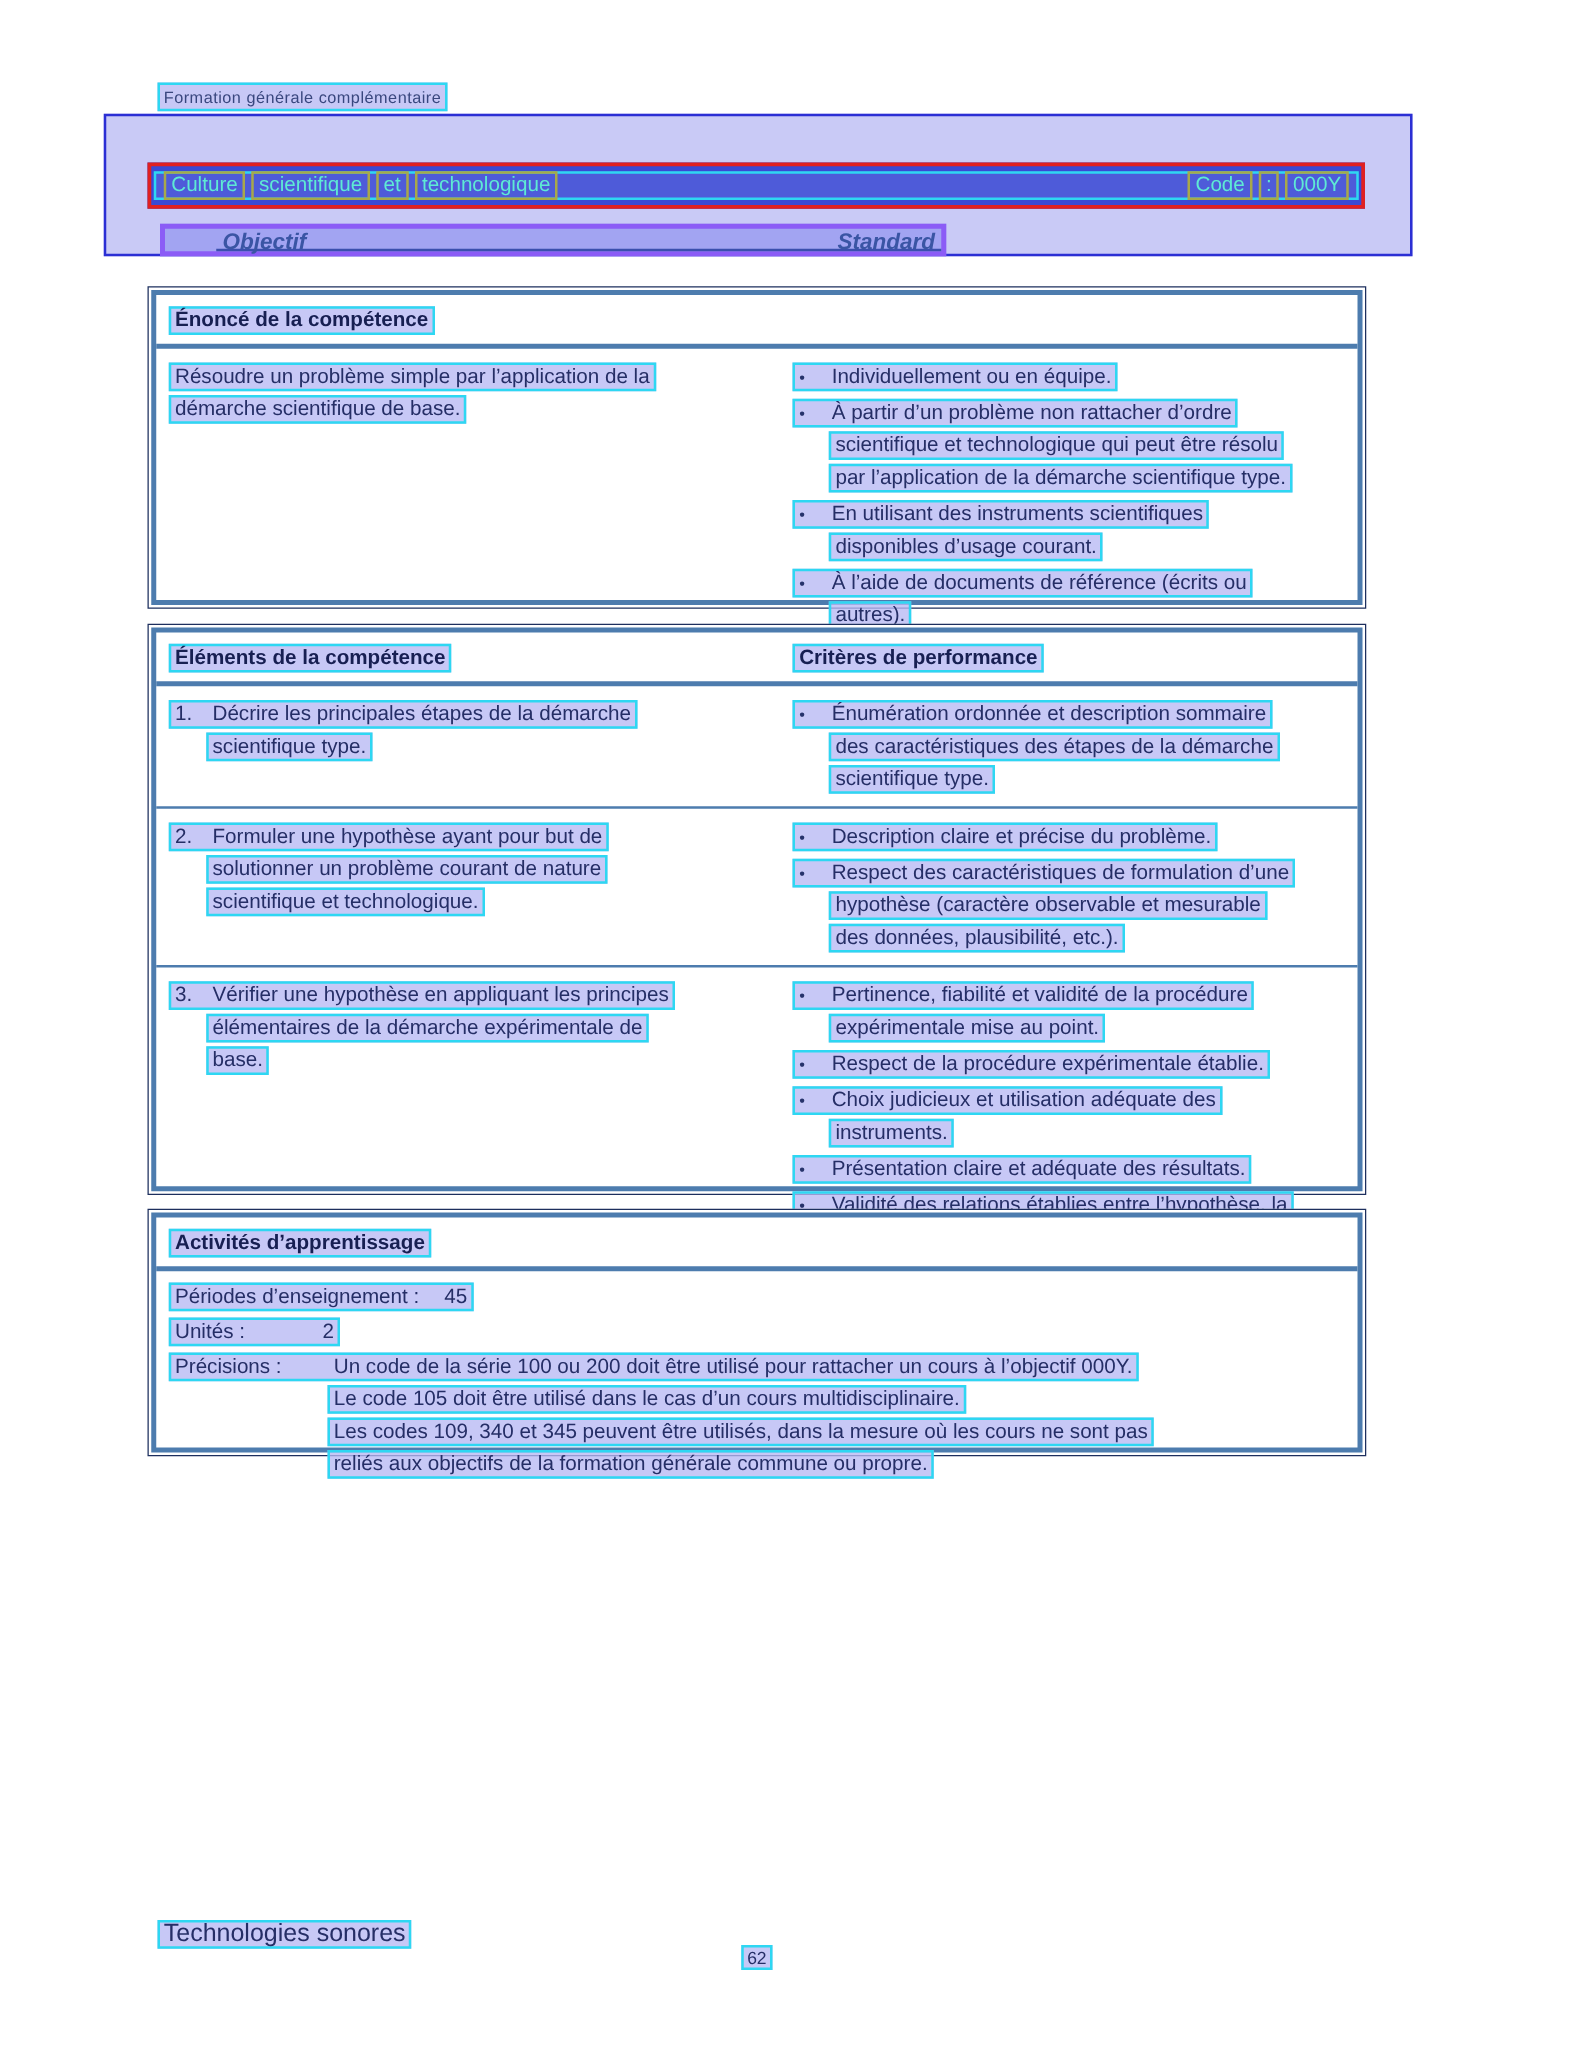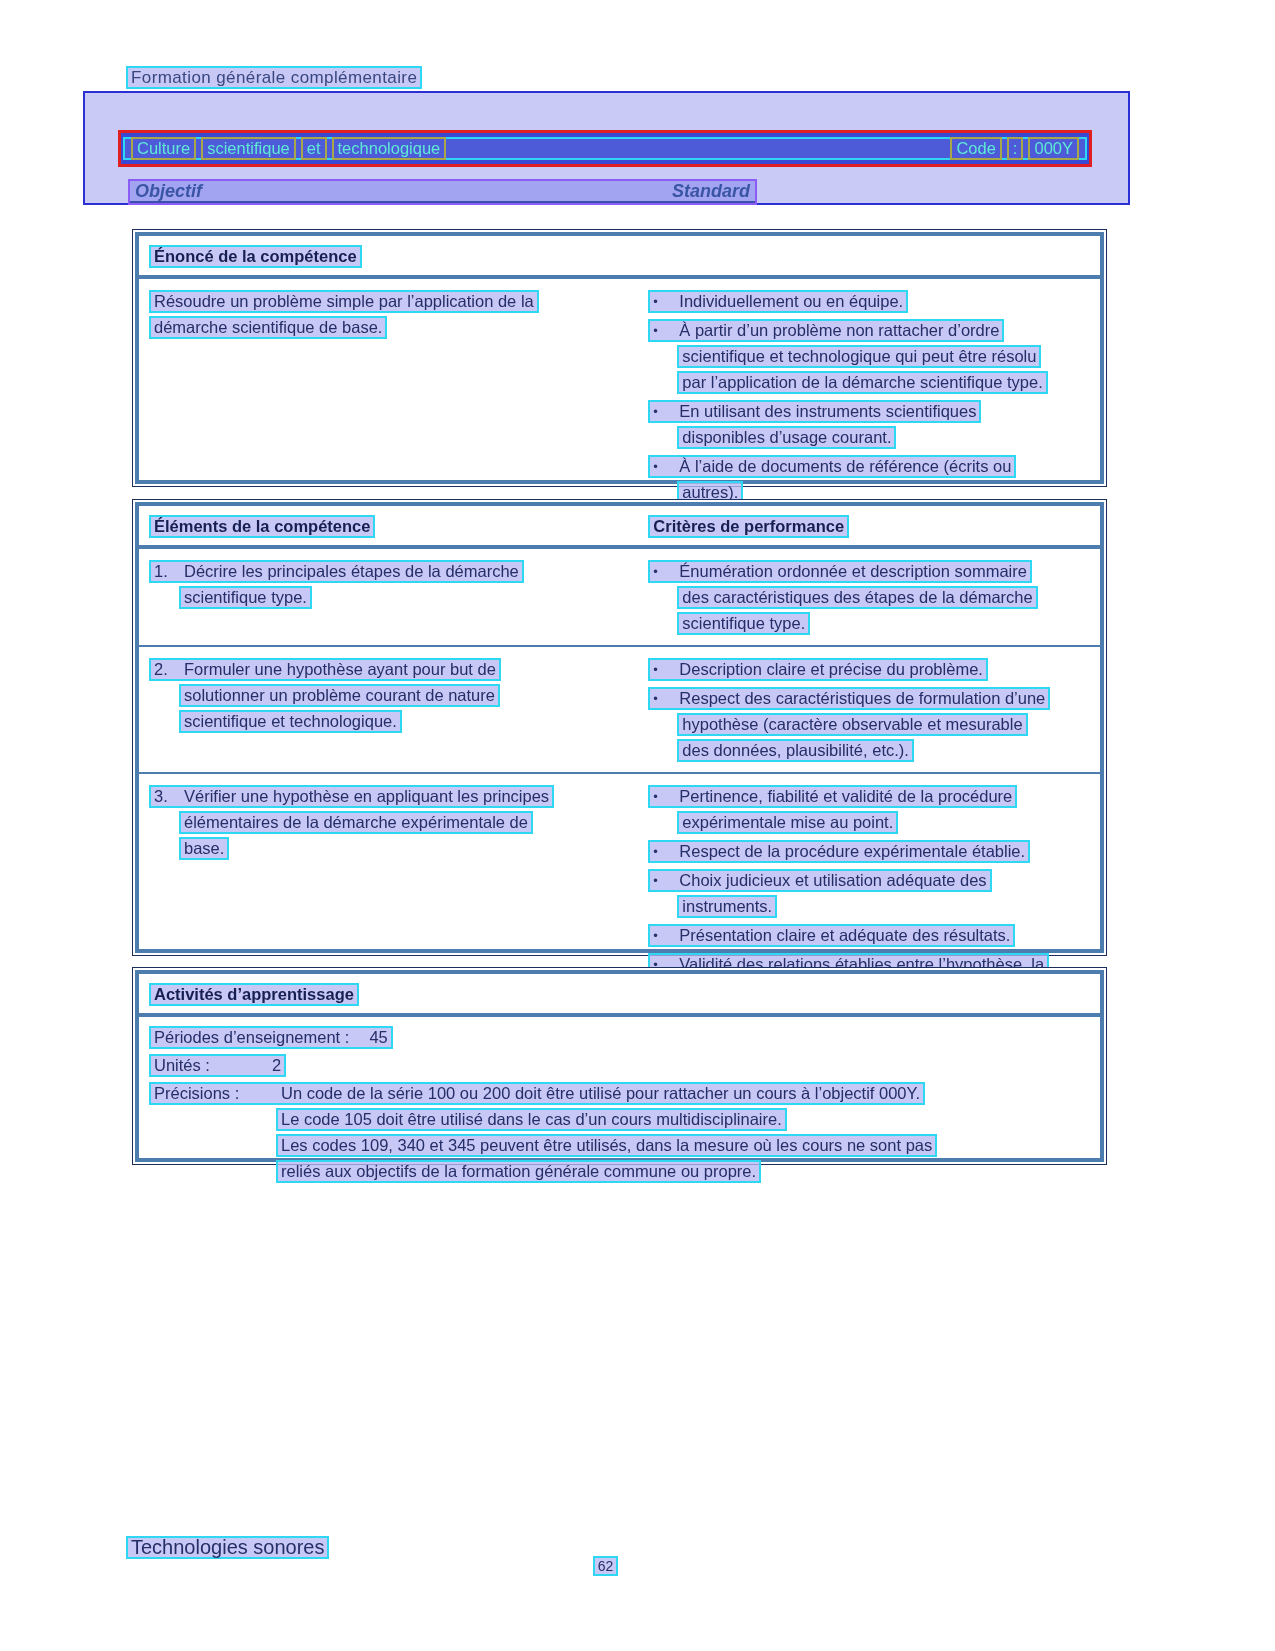--- a/index.html
+++ b/index.html
@@ -15,21 +15,21 @@
   }
   .line { margin-bottom:3px; }
   .bgroup { margin-bottom:6px; }
   .bul { display:inline-block; width:26px; color:#27336b; font-size:13px; vertical-align:top; }
   .num { display:inline-block; width:30px; }
   .cont { margin-left:29px; }
   .contl { margin-left:30px; }
 
   
   #top-heading { position:absolute; left:126px; top:66px; }
-  #top-heading .hl { font-size:17px; letter-spacing:0.4px; color:#39477e; }
+  #top-heading .hl { font-size:13px; letter-spacing:0.4px; color:#39477e; }
 
   
   #panel {
     position:absolute; left:83px; top:91px; width:1047px; height:114px;
     background:#c9caf6; border:2px solid #2b2fd4; box-sizing:border-box;
   }
   #banner {
     position:absolute; left:33px; top:37px; width:974px; height:37px;
     background:#3a49d4; border:3px solid #e02020; box-sizing:border-box;
   }
@@ -38,33 +38,33 @@
     border:2px solid #2ed7f2; background:rgba(205,205,250,0.14);
     display:flex; align-items:center; justify-content:space-between; padding:0 6px;
   }
   .wordwrap { display:flex; align-items:center; }
   .wbox {
     border:2px solid #a8a84a; padding:0 4px; margin-right:5px;
     color:#5eead4; font-size:16.5px; line-height:19px; white-space:nowrap;
   }
   #obj-row {
     position:absolute; left:43px; top:86px; width:629px; height:26px;
-    background:rgba(130,133,238,0.55); border:2px solid #8b5cf6; box-sizing:border-box;
+    background:rgba(130,133,238,0.55); border:4px solid #8b5cf6; box-sizing:border-box;padding-left:41px;
   }
   #obj-row-inner {
     display:flex; justify-content:space-between; align-items:flex-start;
     height:100%; box-sizing:border-box; padding:0 5px;
     border-bottom:2px solid #3a4fae;
   }
   .obj-label { font-size:18px; font-weight:bold; font-style:italic; color:#3a55a4; line-height:20px; }
 
   
   .tbl {
     position:absolute; left:118px; width:975px; box-sizing:border-box;
-    border:1px solid #1d2f5e; padding:2px; background:#ffffff;margin-left:14px;
+    border:1px solid #1d2f5e; padding:2px; background:#ffffff;
   }
   .tbl-in {
     border:4px solid #4d7cae; height:100%; box-sizing:border-box;
     display:flex; flex-direction:column;
   }
   .tbl-head { display:flex; border-bottom:4px solid #4d7cae; padding:9px 0 7px; }
   .tbl-head .hl { font-weight:bold; color:#171f52; }
   .th-l { padding-left:10px; width:53%; box-sizing:border-box; }
   .th-r { flex:1; }
   .tbl-row { display:flex; padding:11px 0 4px; }

